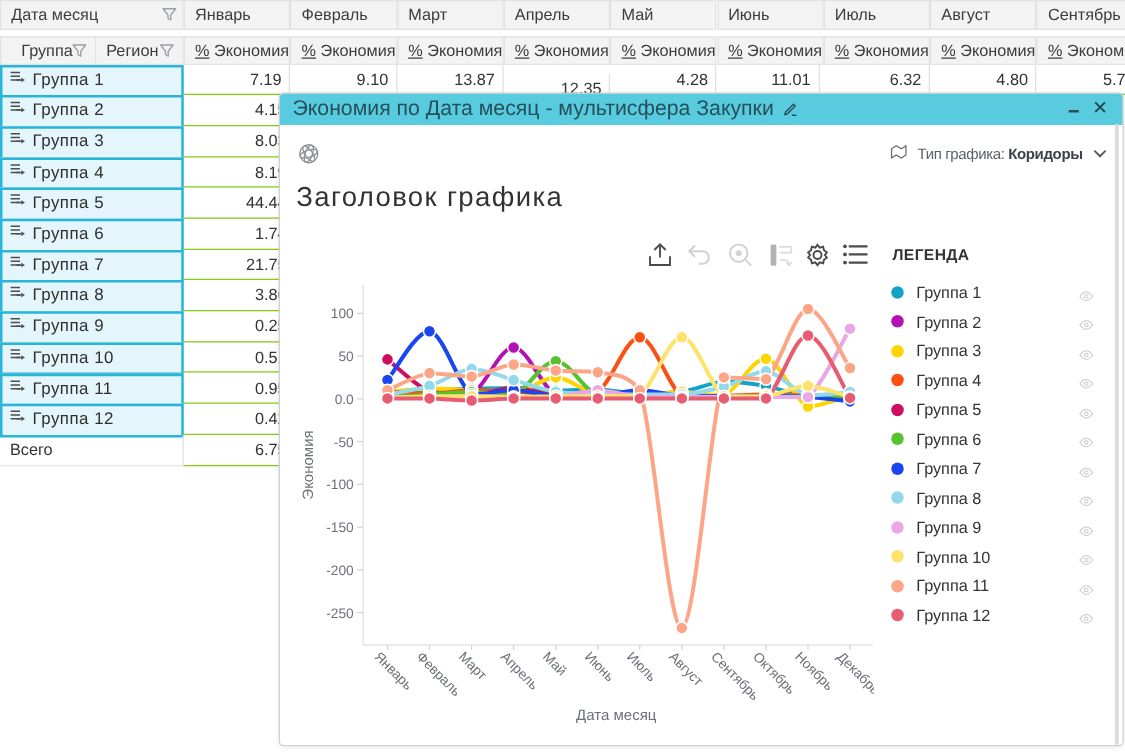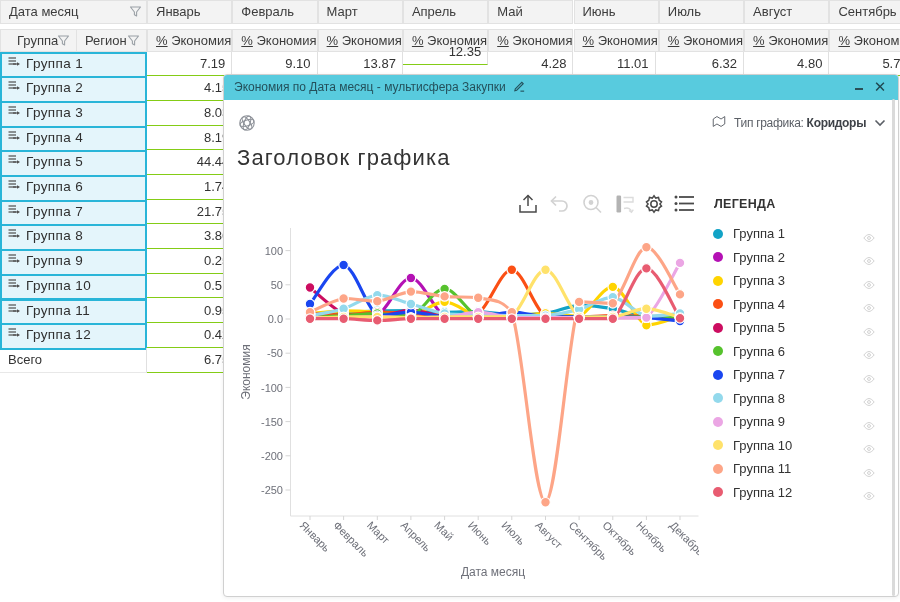--- a/index.html
+++ b/index.html
@@ -46,21 +46,21 @@
         <line x1="0.5" y1="2" x2="8" y2="2"></line>
         <line x1="0.5" y1="5" x2="8" y2="5"></line>
         <line x1="0.5" y1="8" x2="8" y2="8"></line>
       </g>
       <path d="M9 6.2 12 8 9 9.8z" fill="#4d4d4d"></path>
       <line x1="5" y1="8" x2="9" y2="8" stroke="#4d4d4d" stroke-width="1.2"></line>
     </svg><span style="margin-left:5px">Группа 1</span></div>
 <div class="vcell" style="left:147.0px;top:51.5px;width:85.3px;height:24.7px;line-height:24.7px">7.19</div>
 <div class="vcell" style="left:232.3px;top:51.5px;width:85.3px;height:24.7px;line-height:24.7px">9.10</div>
 <div class="vcell" style="left:317.6px;top:51.5px;width:85.3px;height:24.7px;line-height:24.7px">13.87</div>
-<div class="vcell" style="left:402.9px;top:40px;width:85.3px;height:24.7px;line-height:24.7px">12.35</div>
+<div class="vcell" style="left:402.9px;top:59px;width:85.3px;height:24.7px;line-height:24.7px">12.35</div>
 <div class="vcell" style="left:488.2px;top:51.5px;width:85.3px;height:24.7px;line-height:24.7px">4.28</div>
 <div class="vcell" style="left:573.5px;top:51.5px;width:82px;height:24.7px;line-height:24.7px">11.01</div>
 <div class="vcell" style="left:658.8px;top:51.5px;width:85.3px;height:24.7px;line-height:24.7px">6.32</div>
 <div class="vcell" style="left:744.1px;top:51.5px;width:85.3px;height:24.7px;line-height:24.7px">4.80</div>
 <div class="vcell" style="left:829.4px;top:51.5px;width:85.3px;height:24.7px;line-height:24.7px">5.75</div>
 <div class="gcell" style="left:0px;top:76.2px;width:147.0px;height:26.7px;padding-left:6px;line-height:20.7px"><svg width="13" height="12" viewBox="0 0 13 12">
       <g stroke="#4d4d4d" stroke-width="1.2">
         <line x1="0.5" y1="2" x2="8" y2="2"></line>
         <line x1="0.5" y1="5" x2="8" y2="5"></line>
         <line x1="0.5" y1="8" x2="8" y2="8"></line>
@@ -165,21 +165,21 @@
         <line x1="0.5" y1="5" x2="8" y2="5"></line>
         <line x1="0.5" y1="8" x2="8" y2="8"></line>
       </g>
       <path d="M9 6.2 12 8 9 9.8z" fill="#4d4d4d"></path>
       <line x1="5" y1="8" x2="9" y2="8" stroke="#4d4d4d" stroke-width="1.2"></line>
     </svg><span style="margin-left:5px">Группа 12</span></div>
 <div class="vcell" style="left:147.0px;top:323.2px;width:85.3px;height:24.7px;line-height:24.7px;padding-right:2px">0.42</div>
 <div class="abs" style="left:0px;top:347.9px;width:147.0px;height:24.7px;border-bottom:1px solid #e8e8e8;border-right:1px solid #e0e0e0;color:#333;font-size:13px;line-height:24.7px;padding-left:8px">Всего</div>
 <div class="vcell" style="left:147.0px;top:347.9px;width:85.3px;height:24.7px;line-height:24.7px;padding-right:2px">6.75</div>
 <div class="abs" style="left:223px;top:74px;width:676px;height:523px;background:#fff;border:1px solid #d0d0d0;border-radius:4px;box-shadow:0 1px 4px rgba(0,0,0,.07)">
-<div class="abs" style="left:0;top:0;right:0;height:24.5px;background:#58cbde;border-radius:3px 3px 0 0;color:#24505b;font-size:12px;line-height:24.5px;padding-left:10px">Экономия по Дата месяц - мультисфера Закупки<svg width="13" height="13" viewBox="0 0 14 14" style="vertical-align:-2px;margin-left:7px">
+<div class="abs" style="left:0;top:0;right:0;height:24.5px;background:#58cbde;border-radius:3px 3px 0 0;color:#24505b;font-size:17px;line-height:24.5px;padding-left:10px">Экономия по Дата месяц - мультисфера Закупки<svg width="13" height="13" viewBox="0 0 14 14" style="vertical-align:-2px;margin-left:7px">
         <path d="M2.5 9.5 9.5 2.5 11 4 4 11l-2 .5z" fill="none" stroke="#24505b" stroke-width="1.2"></path>
         <line x1="8" y1="12" x2="12" y2="12" stroke="#24505b" stroke-width="1.2"></line>
       </svg></div>
 <div class="abs" style="top:0;right:29px;width:20px;height:24.5px">
       <div class="abs" style="left:6px;top:13px;width:8px;height:2px;background:#2a4f58"></div>
     </div>
 <div class="abs" style="top:0;right:8px;width:20px;height:24.5px;color:#1f4750;font-size:15px;line-height:23px;text-align:center">✕</div>
 <svg width="18" height="18" viewBox="0 0 18 18" class="abs" style="left:14px;top:39px">
       <g fill="none" stroke="#8e9299" stroke-width="1.1">
         <circle cx="9" cy="9" r="7.2"></circle>

